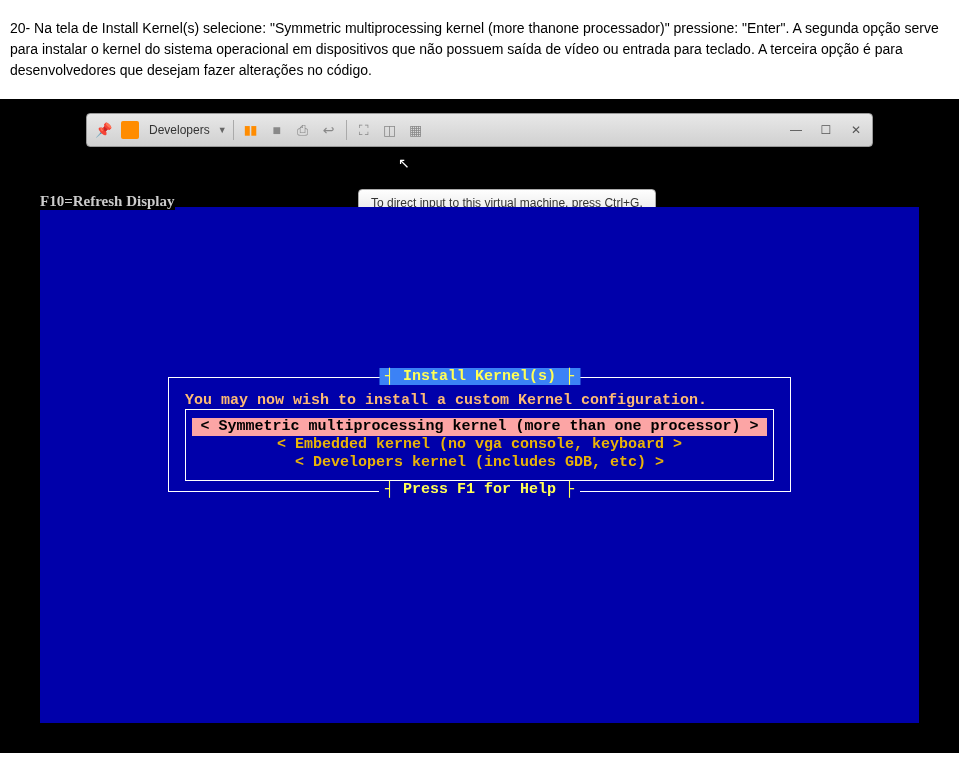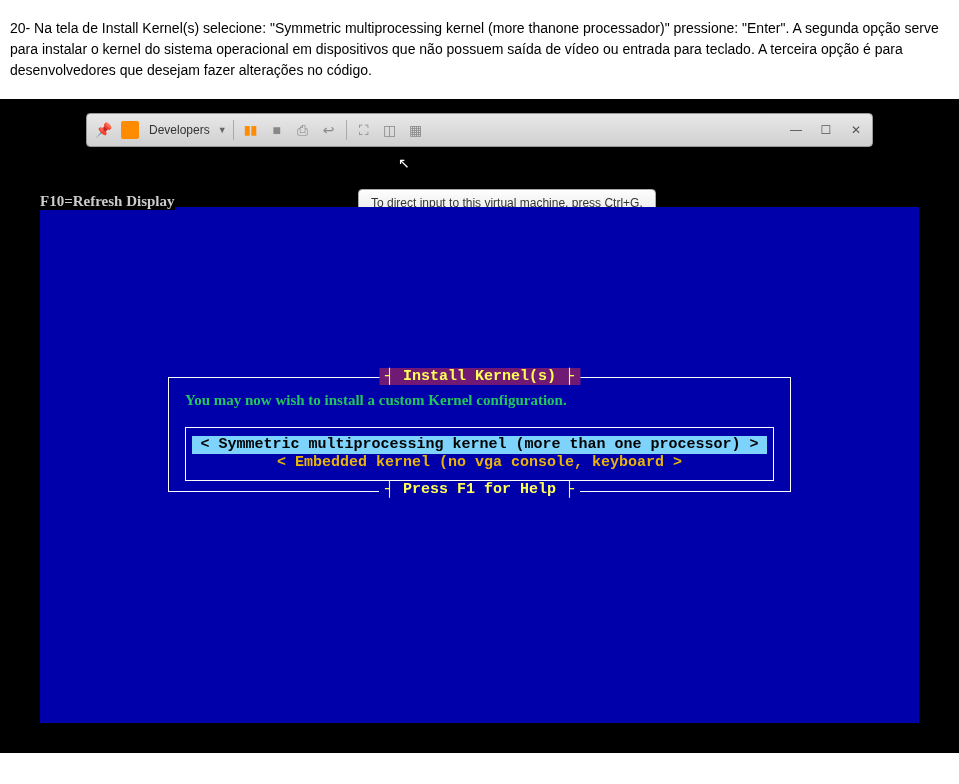--- a/index.html
+++ b/index.html
@@ -141,41 +141,39 @@
       left: 128px;
       right: 128px;
       border: 1px solid #fff;
       padding: 0;
     }
     .dialog-title {
       position: absolute;
       top: -10px;
       left: 50%;
       transform: translateX(-50%);
-      background: #701a75;
+      background: #3b82f6;
       color: #ffff55;
       padding: 0 6px;
       white-space: nowrap;
     }
     .dialog-content {
       padding: 14px 16px 10px 16px;
     }
     .dialog-instruction {
-      color: #22c55e;
-      margin-bottom: 18px;
-      font-family: Liberation Serif, serif;
+      color: #fdba74;
     }
     .options-box {
       border: 1px solid #fff;
       padding: 8px 0 0 0;
       text-align: center;
       position: relative;
     }
     .option-selected {
-      background: #7dd3fc;
+      background: #fca5a5;
       color: #000;
       display: inline-block;
       padding: 0 8px;
     }
     .option-regular {
       color: #eab308;
     }
     .option-line {
       line-height: 1.2;
     }
@@ -235,20 +233,21 @@
     <div class="dialog-box">
       <div class="dialog-title">┤ <span>Install Kernel(s)</span> ├</div>
       <div class="dialog-content">
         <div class="dialog-instruction">You may now wish to install a custom Kernel configuration.</div>
 
         <div class="options-box">
           <div class="option-line">
             <span class="option-selected">&lt; Symmetric multiprocessing kernel (more than one processor) &gt;</span>
           </div>
           <div class="option-line option-regular">&lt; Embedded kernel (no vga console, keyboard &gt;</div>
+          <div class="option-line option-regular">&lt; Developers kernel (includes GDB, etc) &gt;</div>
           <div class="help-wrapper">
             <span class="help-label">┤ <span>Press F1 for Help</span> ├</span>
           </div>
         </div>
       </div>
     </div>
   </div>
 </div>
 
 </body></html>

